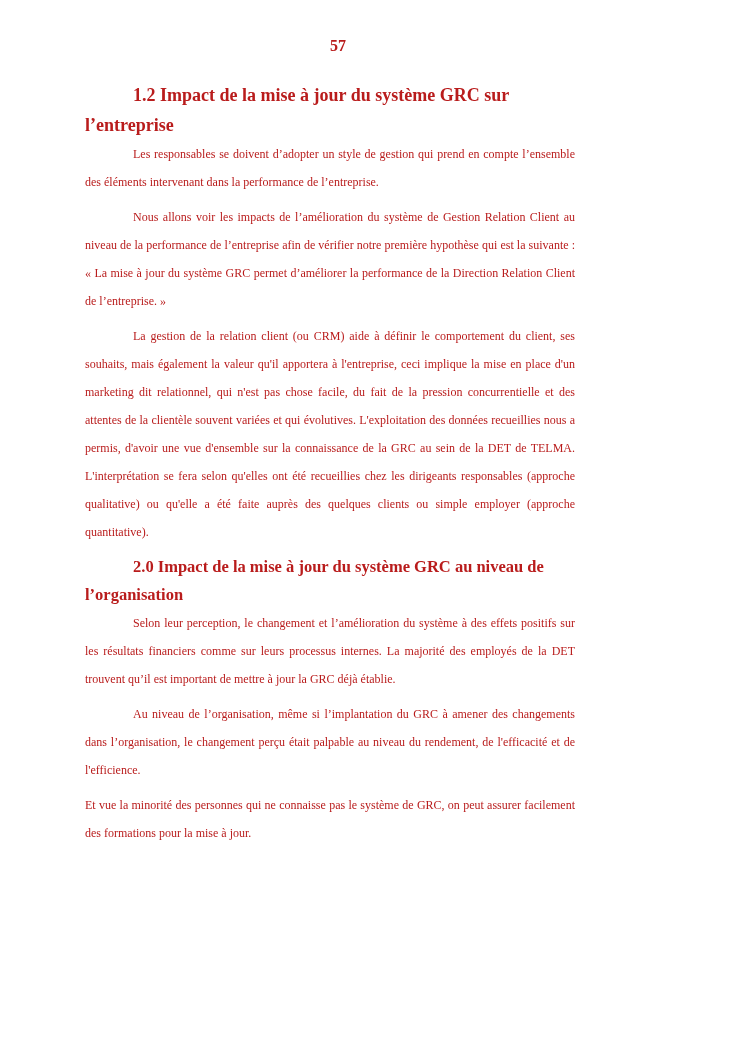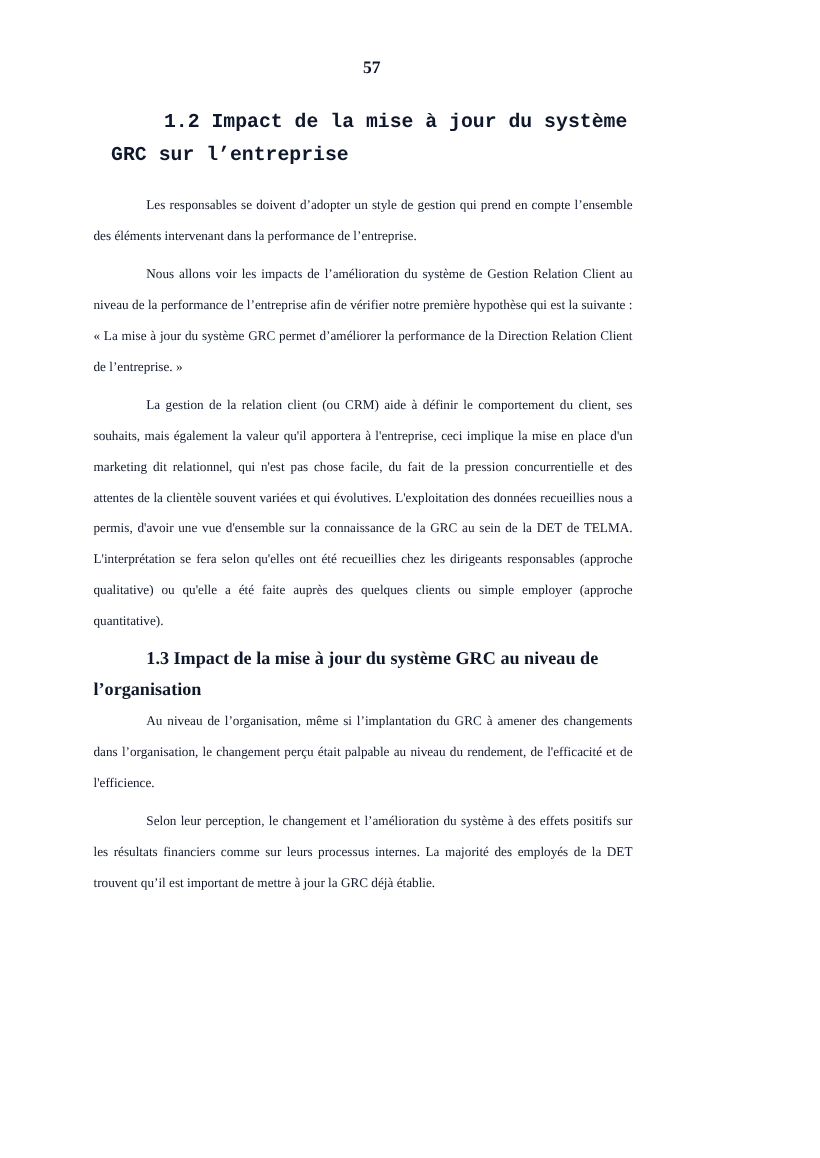--- a/index.html
+++ b/index.html
@@ -6,39 +6,38 @@
     margin: 0;
     padding: 0;
     background: #ffffff;
   }
   .page {
     position: relative;
     width: 671px;
     height: 1053px;
     box-sizing: border-box;
     background: #ffffff;
-    color: #0f172a;
+    color: #b91c1c;
     font-family: "Liberation Serif", "DejaVu Serif", serif;
-    padding: 52px 80px 0 85px;
+    padding: 36px 80px 0 85px;
     overflow: hidden;
   }
   .page-number {
     text-align: center;
     font-weight: bold;
     font-size: 16px;
     line-height: 20px;
     margin: 0 0 24px 0;
   }
   .doc-heading-lg {
     font-size: 18px;
     font-weight: bold;
     line-height: 30px;
     text-indent: 48px;
-    margin: 16px;
-    font-family: Liberation Mono, monospace;
+    margin: 0;
   }
   .doc-heading-sm {
     font-size: 16.5px;
     font-weight: bold;
     line-height: 28px;
     text-indent: 48px;
     margin: 7px 0 0 0;
   }
   .doc-para {
     font-size: 12px;
@@ -61,20 +60,21 @@
   <h2 class="doc-heading-lg">1.2 Impact de la mise à jour du système GRC sur l’entreprise</h2>
 
   <p class="doc-para">Les responsables se doivent d’adopter un style de gestion qui prend en compte l’ensemble des éléments intervenant dans la performance de l’entreprise.</p>
 
 
   <p class="doc-para">Nous allons voir les impacts de l’amélioration du système de Gestion Relation Client au niveau de la performance de l’entreprise afin de vérifier notre première hypothèse qui est la suivante : « La mise à jour du système GRC permet d’améliorer la performance de la Direction Relation Client de l’entreprise. »</p>
 
   <p class="doc-para">La gestion de la relation client (ou CRM) aide à définir le comportement du client, ses souhaits, mais également la valeur qu'il apportera à l'entreprise, ceci implique la mise en place d'un marketing dit relationnel, qui n'est pas chose facile, du fait de la pression concurrentielle et des attentes de la clientèle souvent variées et qui évolutives. L'exploitation des données recueillies nous a permis, d'avoir une vue d'ensemble sur la connaissance de la GRC au sein de la DET de TELMA. L'interprétation se fera selon qu'elles ont été recueillies chez les dirigeants responsables (approche qualitative) ou qu'elle a été faite auprès des quelques clients ou simple employer (approche quantitative).</p>
 
 
-  <h3 class="doc-heading-sm">1.3 Impact de la mise à jour du système GRC au niveau de l’organisation</h3>
+  <h3 class="doc-heading-sm">2.0 Impact de la mise à jour du système GRC au niveau de l’organisation</h3>
+
+  <p class="doc-para">Selon leur perception, le changement et l’amélioration du système à des effets positifs sur les résultats financiers comme sur leurs processus internes. La majorité des employés de la DET trouvent qu’il est important de mettre à jour la GRC déjà établie.</p>
 
   <p class="doc-para">Au niveau de l’organisation, même si l’implantation du GRC à amener des changements dans l’organisation, le changement perçu était palpable au niveau du rendement, de l'efficacité et de l'efficience.</p>
 
-  <p class="doc-para">Selon leur perception, le changement et l’amélioration du système à des effets positifs sur les résultats financiers comme sur leurs processus internes. La majorité des employés de la DET trouvent qu’il est important de mettre à jour la GRC déjà établie.</p>
-
+  <p class="doc-para flush">Et vue la minorité des personnes qui ne connaisse pas le système de GRC, on peut assurer facilement des formations pour la mise à jour.</p>
 
 </div>
 
 </body></html>

